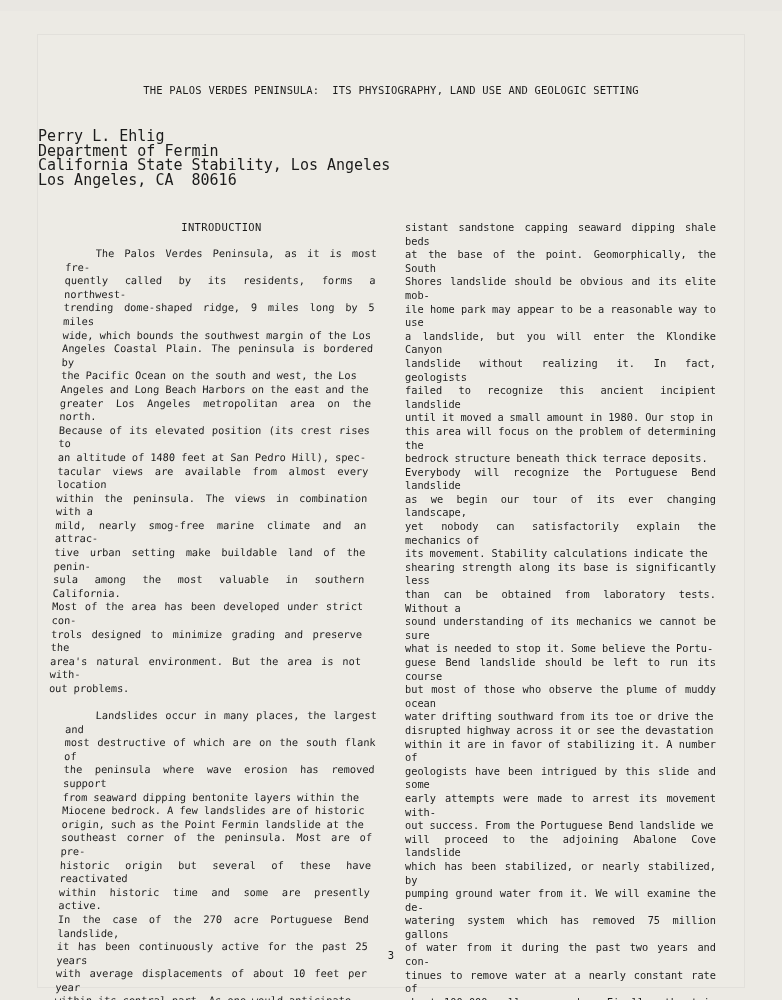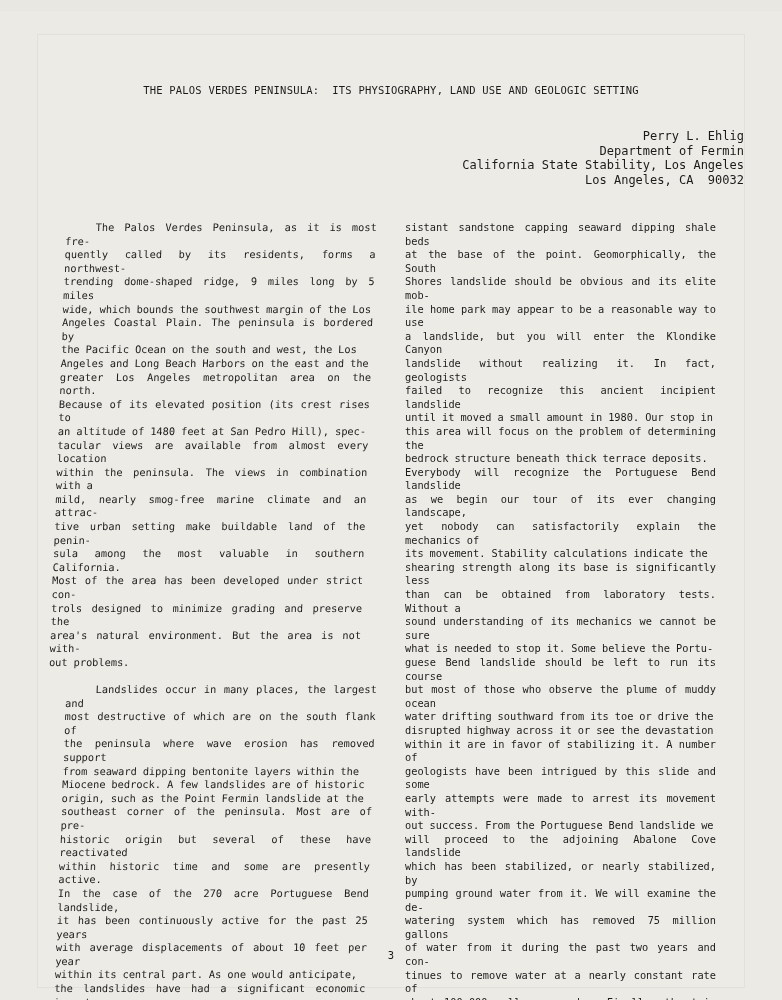--- a/index.html
+++ b/index.html
@@ -36,22 +36,22 @@
     font-size: 10.5px;
     letter-spacing: 0.2px;
     line-height: 14px;
     white-space: pre;
   }
   .byline {
     position: absolute;
     left: 0;
     top: 94px;
     width: 706px;
-    text-align: right;
-    font-size: 12px;
+    text-align: left;
+    font-size: 15px;
     line-height: 14.5px;
   }
   .byline div { white-space: pre; }
 
   .columns {
     position: absolute;
     left: 28px;
     top: 186px;
     width: 650px;
     display: flex;
@@ -99,26 +99,27 @@
 
 <div class="page">
   <div class="sheet">
 
     <div class="doc-title">THE PALOS VERDES PENINSULA:  ITS PHYSIOGRAPHY, LAND USE AND GEOLOGIC SETTING</div>
 
     <div class="byline">
       <div>Perry L. Ehlig</div>
       <div>Department of Fermin</div>
       <div>California State Stability, Los Angeles</div>
-      <div>Los Angeles, CA  90032</div>
+      <div>Los Angeles, CA  80616</div>
     </div>
 
     <div class="columns">
 
       <div class="col">
+        <div class="heading">INTRODUCTION</div>
         <div class="skew-para">
           <p class="para">The Palos Verdes Peninsula, as it is most fre-
 quently called by its residents, forms a northwest-
 trending dome-shaped ridge, 9 miles long by 5 miles
 wide, which bounds the southwest margin of the Los
 Angeles Coastal Plain. The peninsula is bordered by
 the Pacific Ocean on the south and west, the Los
 Angeles and Long Beach Harbors on the east and the
 greater Los Angeles metropolitan area on the north.
 Because of its elevated position (its crest rises to

